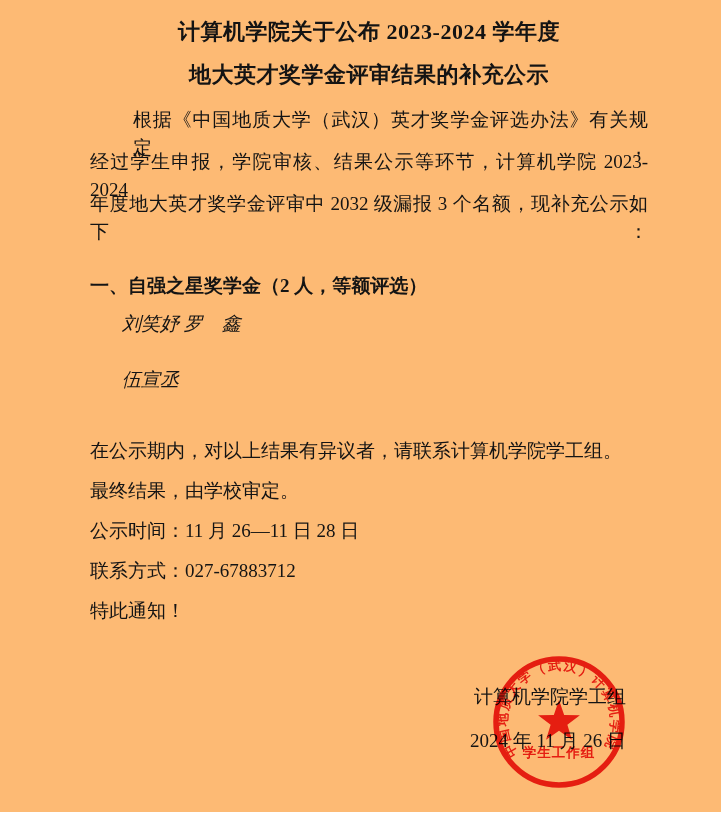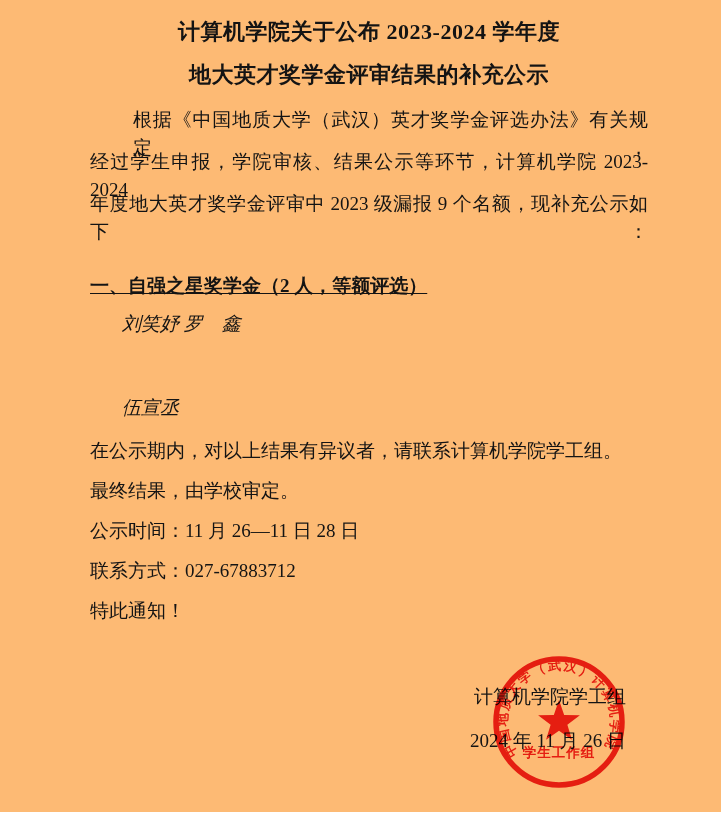--- a/index.html
+++ b/index.html
@@ -29,21 +29,21 @@
   .para-line {
     width: 558px;
     text-align: justify;
     text-align-last: justify;
     white-space: normal;
   }
   .para-first {
     left: 133px;
     width: 515px;
   }
-  .section-heading { font-weight: bold; text-decoration: underline; }
+  .section-heading { font-weight: bold; }
   .names-line { left: 122px; font-style: italic; }
   .sig-line {
     left: auto;
     right: 95px;
     text-align: right;
   }
   .stamp {
     position: absolute;
     left: 477px;
     top: 640px;
@@ -61,26 +61,26 @@
 </head>
 <body>
 
 <div class="page">
 
   <div class="line title-line" style="top:18px">计算机学院关于公布 2023-2024 学年度</div>
   <div class="line para-line para-first" style="top:106px">根据《中国地质大学（武汉）英才奖学金评选办法》有关规定，</div>
 
   <div class="line title-line" style="top:61px">地大英才奖学金评审结果的补充公示</div>
   <div class="line para-line" style="top:148px">经过学生申报，学院审核、结果公示等环节，计算机学院 2023-2024</div>
-  <div class="line para-line" style="top:190px">年度地大英才奖学金评审中 2023 级漏报 9 个名额，现补充公示如下：</div>
+  <div class="line para-line" style="top:190px">年度地大英才奖学金评审中 2032 级漏报 3 个名额，现补充公示如下：</div>
 
   <div class="line section-heading" style="top:272px">一、自强之星奖学金（2 人，等额评选）</div>
   <div class="line names-line" style="top:310px">刘笑妤 罗　鑫</div>
 
-  <div class="line names-line" style="top:394px">伍宣丞</div>
+  <div class="line names-line" style="top:366px">伍宣丞</div>
 
   <div class="line" style="top:437px">在公示期内，对以上结果有异议者，请联系计算机学院学工组。</div>
   <div class="line" style="top:477px">最终结果，由学校审定。</div>
   <div class="line" style="top:517px">公示时间：11 月 26—11 日 28 日</div>
   <div class="line" style="top:557px">联系方式：027-67883712</div>
   <div class="line" style="top:597px">特此通知！</div>
 
   <div class="line sig-line" style="top:683px">计算机学院学工组</div>
   <div class="line sig-line" style="top:727px">2024 年 11 月 26 日</div>
 

